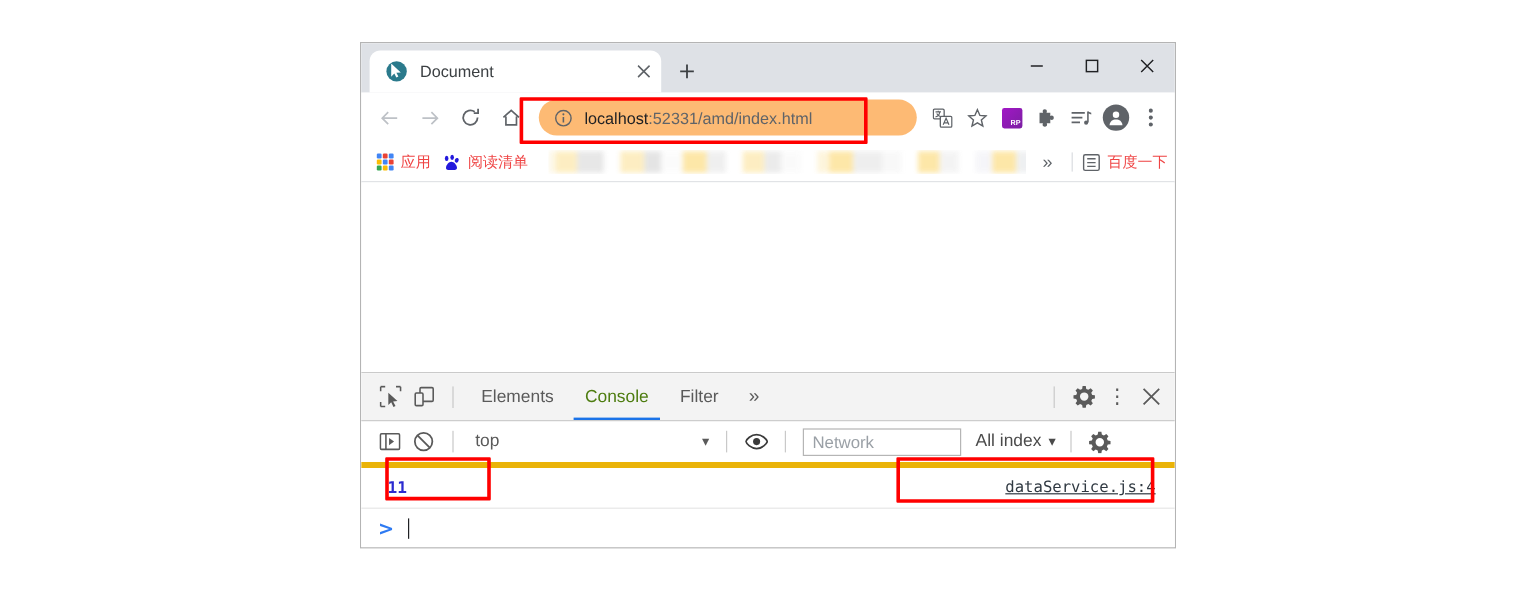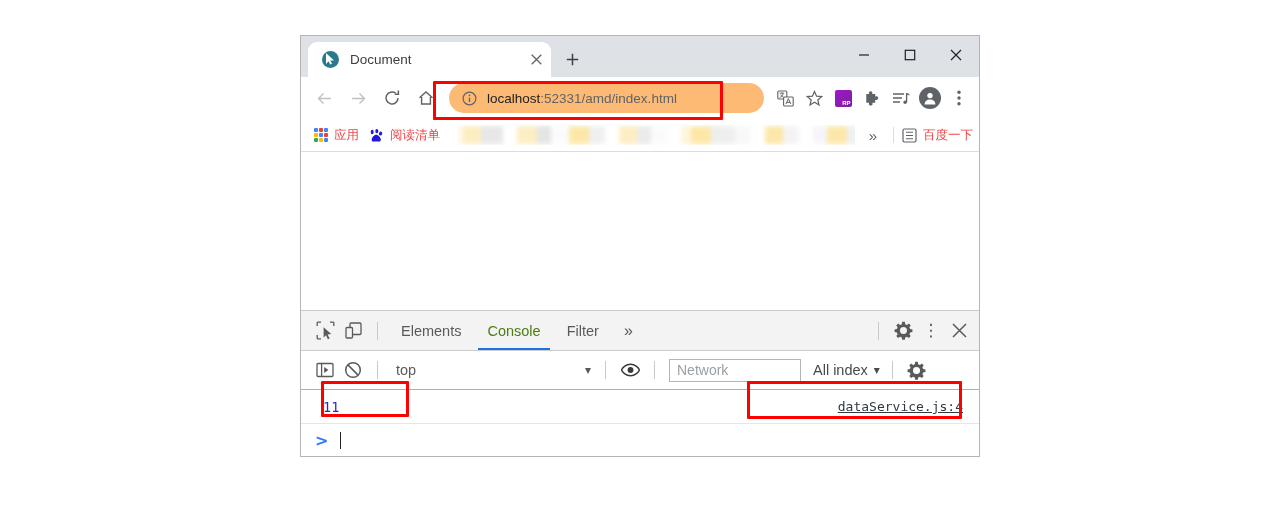--- a/index.html
+++ b/index.html
@@ -306,21 +306,21 @@
     font-size: 16px;
     color: #5a5a5a;
     padding: 0 12px;
     flex: 0 0 auto;
   }
   .dt-spacer { flex: 1 1 auto; }
 
   .dt-filterbar {
     height: 39px;
     background: #ffffff;
-    border-bottom: 1px solid #eab308;
+    border-bottom: 5px solid #eab308;
     display: flex;
     align-items: center;
     padding: 0 6px 0 10px;
     box-sizing: border-box;
   }
   .ctx-select {
     display: flex;
     align-items: center;
     flex: 0 0 auto;
     min-width: 195px;
@@ -357,20 +357,21 @@
     border-bottom: 1px solid #e6e6e6;
     display: flex;
     align-items: center;
     padding: 0 10px 0 22px;
     box-sizing: border-box;
   }
   .console-value {
     font-family: "DejaVu Sans Mono", monospace;
     font-size: 13.5px;
     color: #2a2ad0;
+    font-weight: bold;
   }
   .console-src {
     position: absolute;
     right: 16px;
     font-family: "DejaVu Sans Mono", monospace;
     font-size: 13px;
     color: #303942;
     text-decoration: underline;
   }
   .prompt-row {

